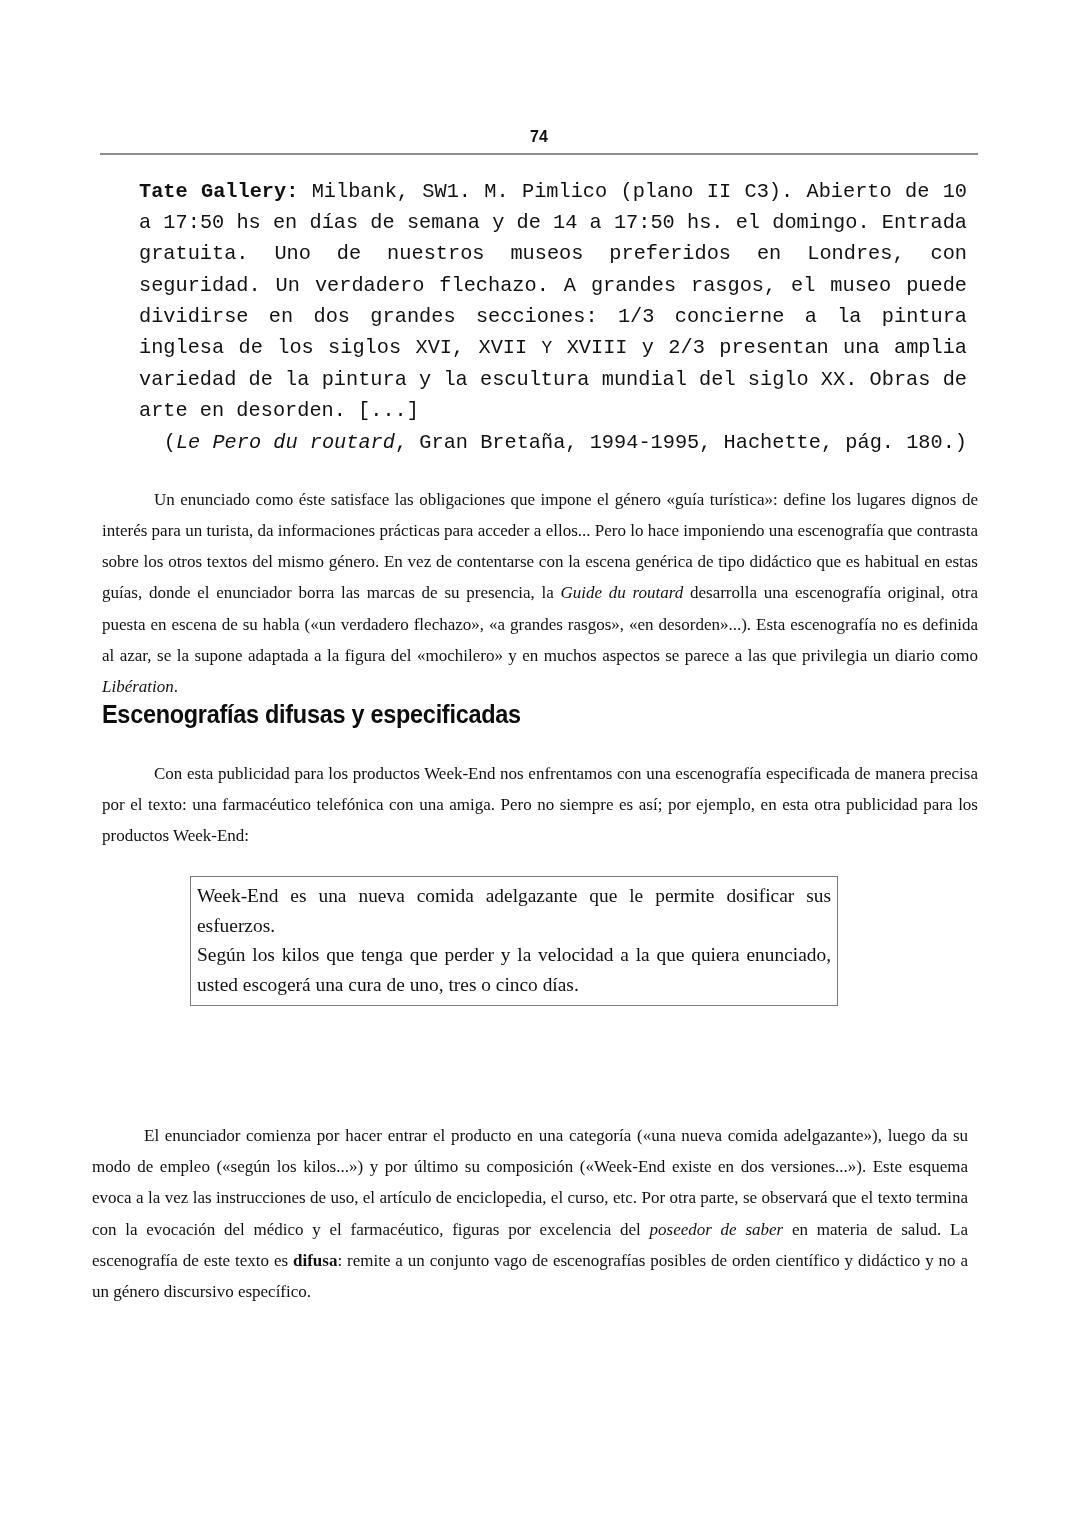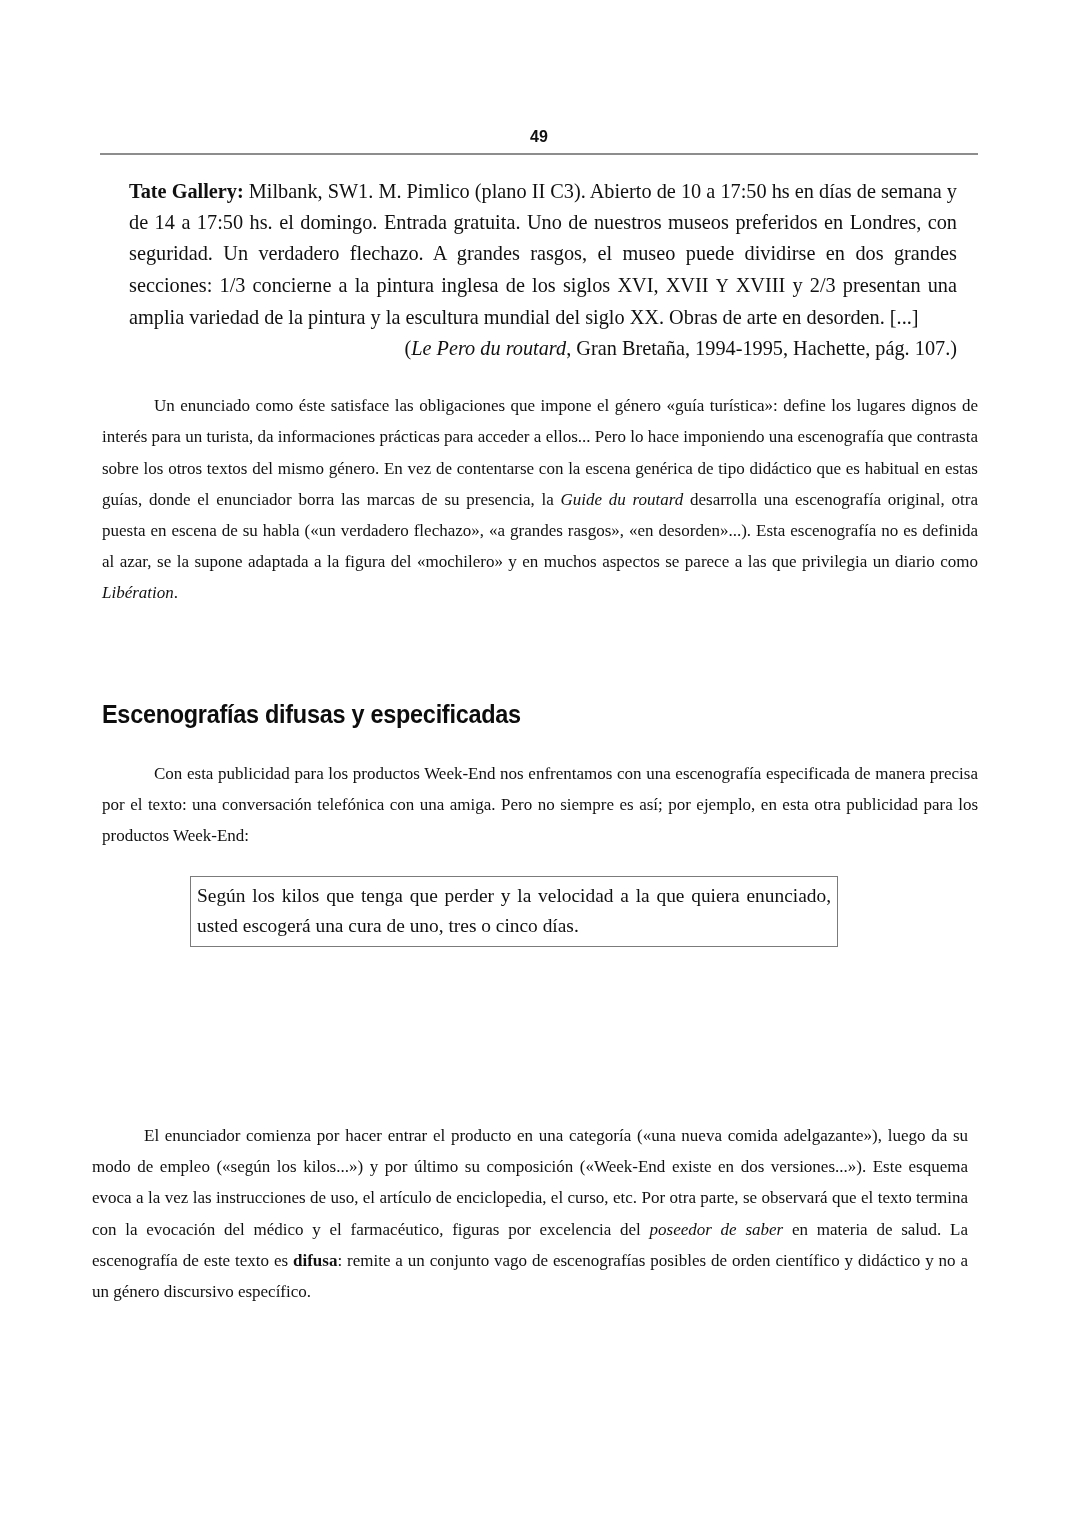--- a/index.html
+++ b/index.html
@@ -57,22 +57,23 @@
     margin: 0;
     font-size: 17px;
     line-height: 31.2px;
     text-align: justify;
     text-justify: inter-word;
     hyphens: manual;
   }
 
   
   .quote-block {
-    margin-left: 27px;
+    margin-left: 37px;
     width: 828px;
+    font-family: Liberation Mono, monospace;
   }
   .quote-block p {
     font-size: 20.3px;
     line-height: 31.2px;
   }
   .quote-source {
     text-align: right;
     margin-top: 0;
   }
 
@@ -121,41 +122,42 @@
   .smallcaps {
     font-variant: small-caps;
     font-size: 0.88em;
   }
 </style>
 </head>
 <body>
 
 <div class="page">
 
-  <div class="folio">49</div>
+  <div class="folio">74</div>
   <div class="head-rule"></div>
 
   <div class="col">
 
     <div class="quote-block">
       <p><b>Tate Gallery:</b><span> Milbank, SW1. M. Pimlico (plano II C3). Abierto de 10 a 17:50 hs en días de semana y de 14 a 17:50 hs. el domingo. Entrada gratuita. Uno de nuestros museos preferidos en Londres, con seguridad. Un verdadero flechazo. A grandes rasgos, el museo puede dividirse en dos grandes secciones: 1/3 concierne a la pintura inglesa de los siglos XVI, XVII </span><span class="smallcaps">Y</span><span> XVIII y 2/3 presentan una amplia variedad de la pintura y la escultura mundial del siglo XX. Obras de arte en desorden. [...]</span></p>
-      <p class="quote-source"><span>(</span><i>Le Pero du routard</i><span>, Gran Bretaña, 1994-1995, Hachette, pág. 107.)</span></p>
+      <p class="quote-source"><span>(</span><i>Le Pero du routard</i><span>, Gran Bretaña, 1994-1995, Hachette, pág. 180.)</span></p>
     </div>
 
     <p class="body-par"><span>Un enunciado como éste satisface las obligaciones que impone el género «guía turística»: define los lugares dignos de interés para un turista, da informaciones prácticas para acceder a ellos... Pero lo hace imponiendo una escenografía que contrasta sobre los otros textos del mismo género. En vez de contentarse con la escena genérica de tipo didáctico que es habitual en estas guías, donde el enunciador borra las marcas de su presencia, la </span><i>Guide du routard</i><span> desarrolla una escenografía original, otra puesta en escena de su habla («un verdadero flechazo», «a grandes rasgos», «en desorden»...). Esta escenografía no es definida al azar, se la supone adaptada a la figura del «mochilero» y en muchos aspectos se parece a las que privilegia un diario como </span><i>Libération</i><span>.</span></p>
 
   </div>
 
   <h2 class="section">Escenografías difusas y especificadas</h2>
 
   <div style="position:absolute; left:102px; top:758px; width:876px;">
-    <p class="body-par tight">Con esta publicidad para los productos Week-End nos enfrentamos con una escenografía especificada de manera precisa por el texto: una conversación telefónica con una amiga. Pero no siempre es así; por ejemplo, en esta otra publicidad para los productos Week-End:</p>
+    <p class="body-par tight">Con esta publicidad para los productos Week-End nos enfrentamos con una escenografía especificada de manera precisa por el texto: una farmacéutico telefónica con una amiga. Pero no siempre es así; por ejemplo, en esta otra publicidad para los productos Week-End:</p>
   </div>
 
   <div class="adbox">
+    <p>Week-End es una nueva comida adelgazante que le permite dosificar sus esfuerzos.</p>
     <p>Según los kilos que tenga que perder y la velocidad a la que quiera enunciado, usted escogerá una cura de uno, tres o cinco días.</p>
   </div>
 
   <div style="position:absolute; left:92px; top:1120px; width:876px;">
     <p class="body-par tight"><span>El enunciador comienza por hacer entrar el producto en una categoría («una nueva comida adelgazante»), luego da su modo de empleo («según los kilos...») y por último su composición («Week-End existe en dos versiones...»). Este esquema evoca a la vez las instrucciones de uso, el artículo de enciclopedia, el curso, etc. Por otra parte, se observará que el texto termina con la evocación del médico y el farmacéutico, figuras por excelencia del </span><i>poseedor de saber</i><span> en materia de salud. La escenografía de este texto es </span><b>difusa</b><span>: remite a un conjunto vago de escenografías posibles de orden científico y didáctico y no a un género discursivo específico.</span></p>
   </div>
 
 </div>
 
 </body></html>

